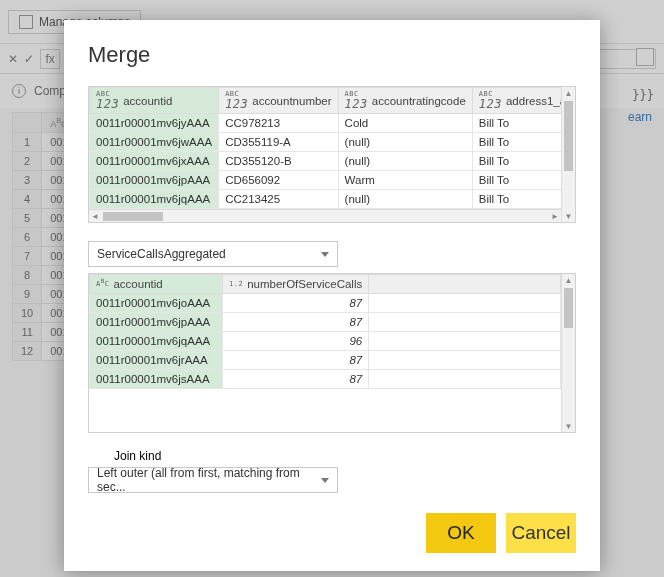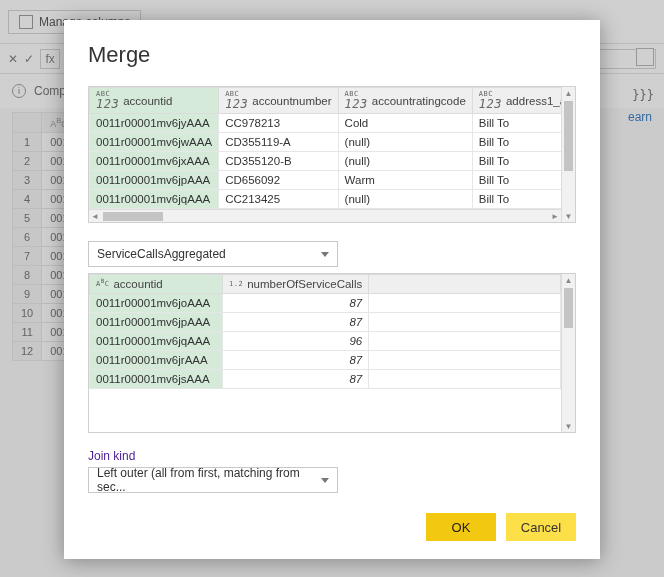--- a/index.html
+++ b/index.html
@@ -165,28 +165,28 @@
   }
   .hscroll {
     height:14px; background:#f1f1f1;
     border-top:1px solid #dcdcdc;
     display:flex; align-items:center;
   }
   .hscroll .har { width:12px; text-align:center; color:#888; font-size:8px;}
   .hscroll .track { flex:1; position:relative; height:100%;}
   .hscroll .hthumb { position:absolute; top:2px; bottom:2px; left:2px; width:60px; background:#c4c4c4;}
   .section-gap { height:18px; }
-  .label { font-size:12px; color:#4c1d95; margin-top:16px; margin-bottom:4px;}
+  .label { font-size:12px; color:#000000; margin-top:16px; margin-bottom:4px;margin-left:26px;}
   .btn-row {
     display:flex; justify-content:flex-end; gap:10px; margin-top:20px;
   }
   .btn {
-    min-width:70px; height:28px;
+    min-width:70px; height:40px;
     border:none;
-    font-size:13px;
+    font-size:19px;
     cursor:pointer;
     display:inline-flex;align-items:center;justify-content:center;
   }
   .btn.primary { background:#f2c811; color:#222; }
   .btn.secondary { background:#fde047; color:#333; }
   .col-acctid { width:133px; }
   .col-num    { width:130px; }
   .col-rate   { width:127px; }
   .col-addr   { width:98px; }
   .col-svcnum { width:135px; }

